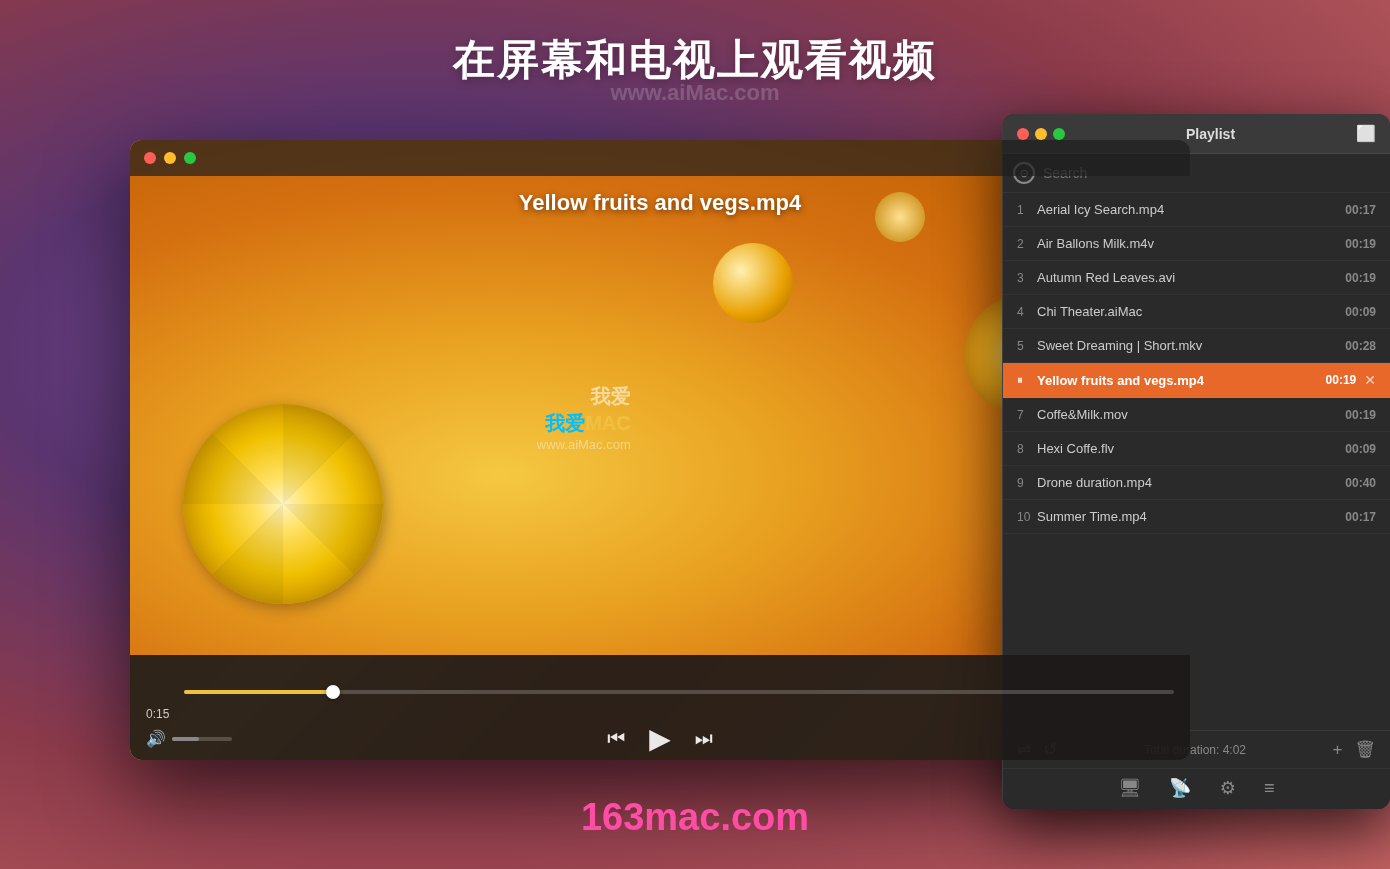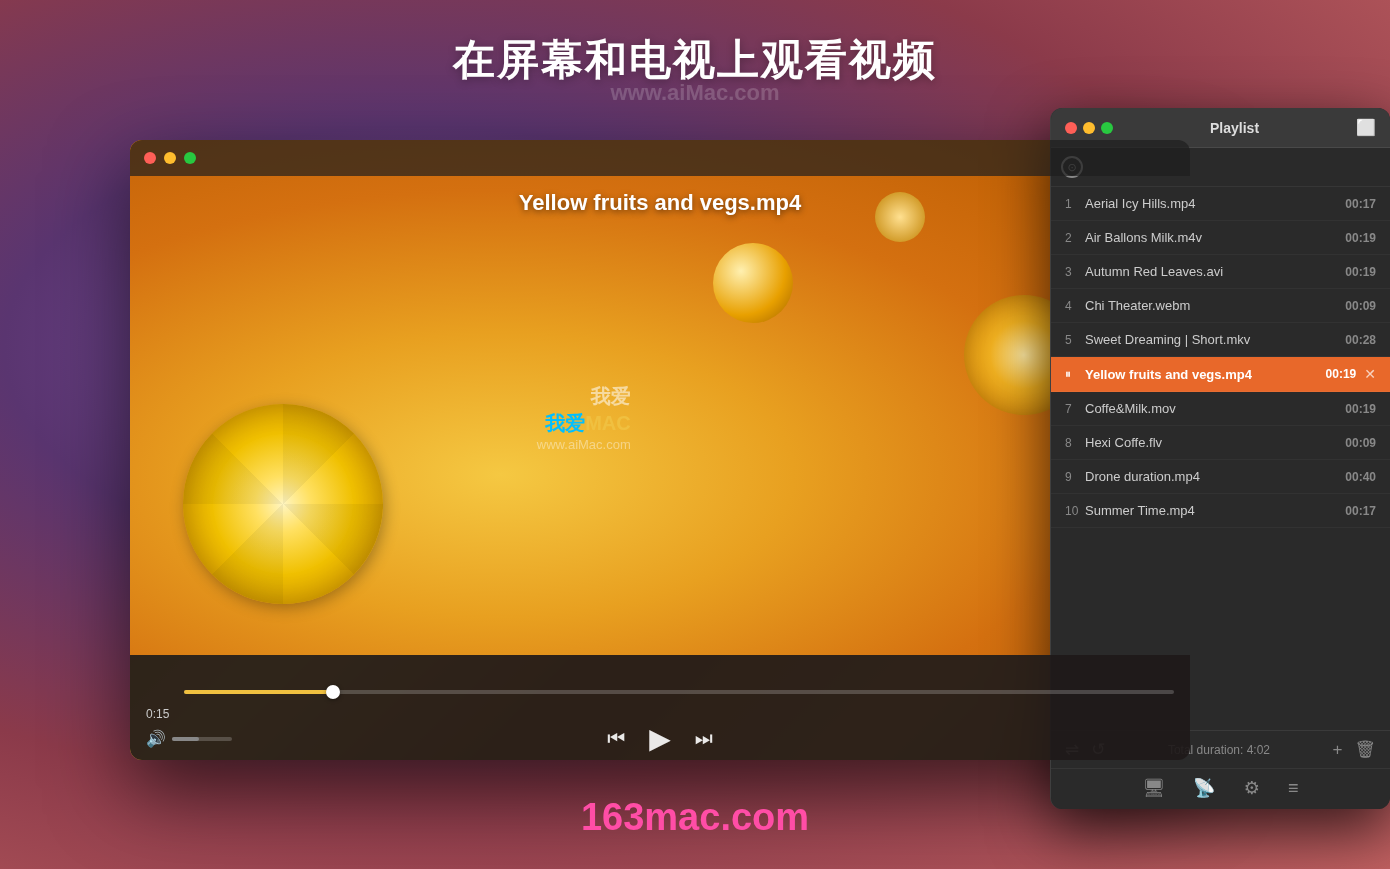--- a/index.html
+++ b/index.html
@@ -297,28 +297,28 @@
       display: flex;
       align-items: center;
       justify-content: center;
     }
     .ctrl-btn.play {
       font-size: 28px;
     }
 
     
     .playlist-panel {
-      width: 340px;
+      width: 388px;
       background: #2a2a2a;
       display: flex;
       flex-direction: column;
       border-left: 1px solid rgba(255,255,255,0.1);
       position: absolute;
       right: 0;
-      top: 108px;
+      top: 114px;
       bottom: 60px;
       border-radius: 12px;
       box-shadow: 0 20px 60px rgba(0,0,0,0.7);
       overflow: hidden;
     }
 
     .playlist-titlebar {
       background: #3a3a3a;
       padding: 10px 14px;
       display: flex;
@@ -532,41 +532,42 @@
       <span class="traffic-light tl-close"></span>
       <span class="traffic-light tl-min"></span>
       <span class="traffic-light tl-max"></span>
     </div>
     <span class="playlist-title-text">Playlist</span>
     <span class="playlist-screen-icon">⬜</span>
   </div>
 
   <div class="search-bar">
     <div class="search-icon-circle">⊙</div>
+    <input class="search-input" type="text" placeholder="Search" style="">
   </div>
 
   <div class="playlist-items" id="playlist-items-container">
   <div class="playlist-item">
         <span class="item-num">1</span>
-        <span class="item-name">Aerial Icy Hills.mp4</span>
+        <span class="item-name">Aerial Icy Search.mp4</span>
         <span class="item-duration">00:17</span>
       </div>
       <div class="playlist-item">
         <span class="item-num">2</span>
         <span class="item-name">Air Ballons Milk.m4v</span>
         <span class="item-duration">00:19</span>
       </div>
       <div class="playlist-item">
         <span class="item-num">3</span>
         <span class="item-name">Autumn Red Leaves.avi</span>
         <span class="item-duration">00:19</span>
       </div>
       <div class="playlist-item">
         <span class="item-num">4</span>
-        <span class="item-name">Chi Theater.webm</span>
+        <span class="item-name">Chi Theater.aiMac</span>
         <span class="item-duration">00:09</span>
       </div>
       <div class="playlist-item">
         <span class="item-num">5</span>
         <span class="item-name">Sweet Dreaming | Short.mkv</span>
         <span class="item-duration">00:28</span>
       </div>
       <div class="playlist-item active">
         <span class="item-pause-icon">⏸</span>
         <span class="item-name">Yellow fruits and vegs.mp4</span>

